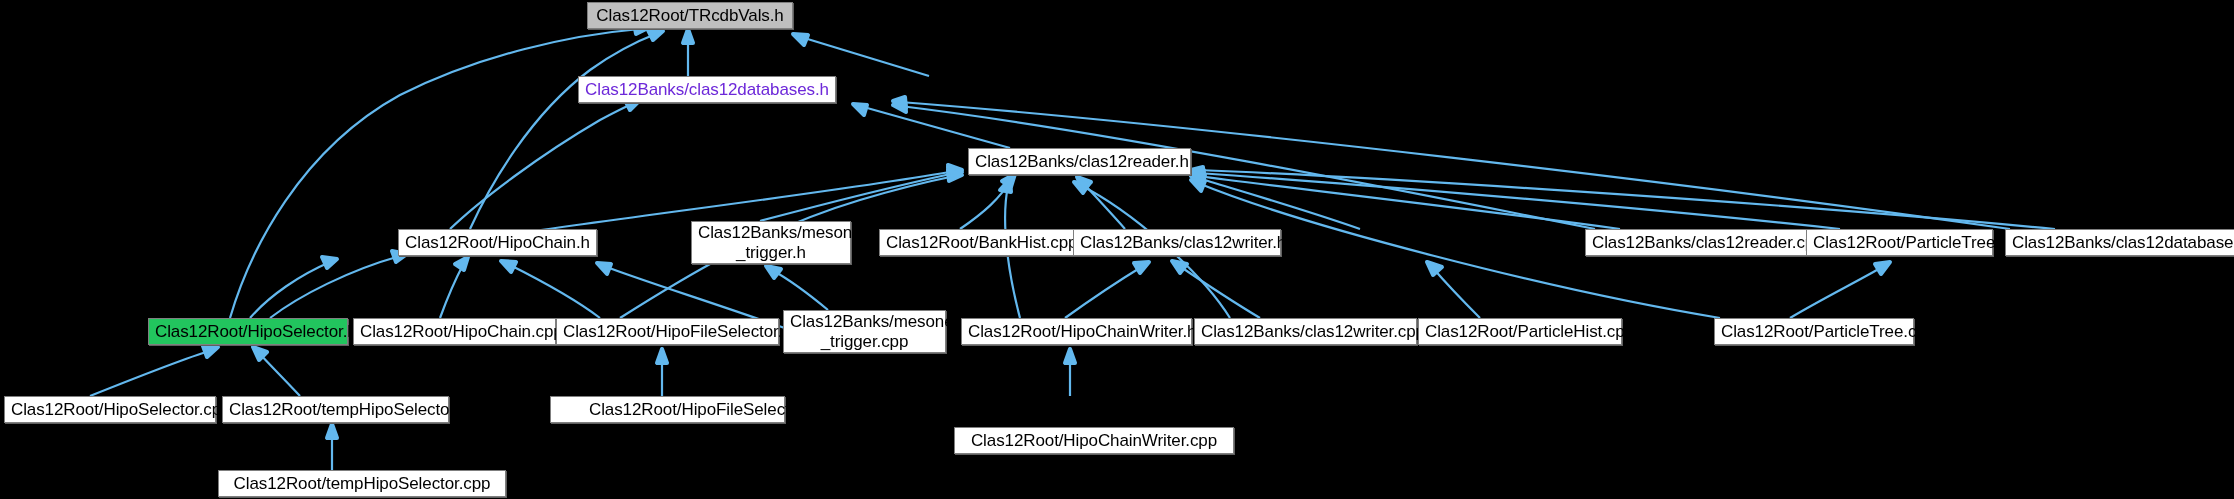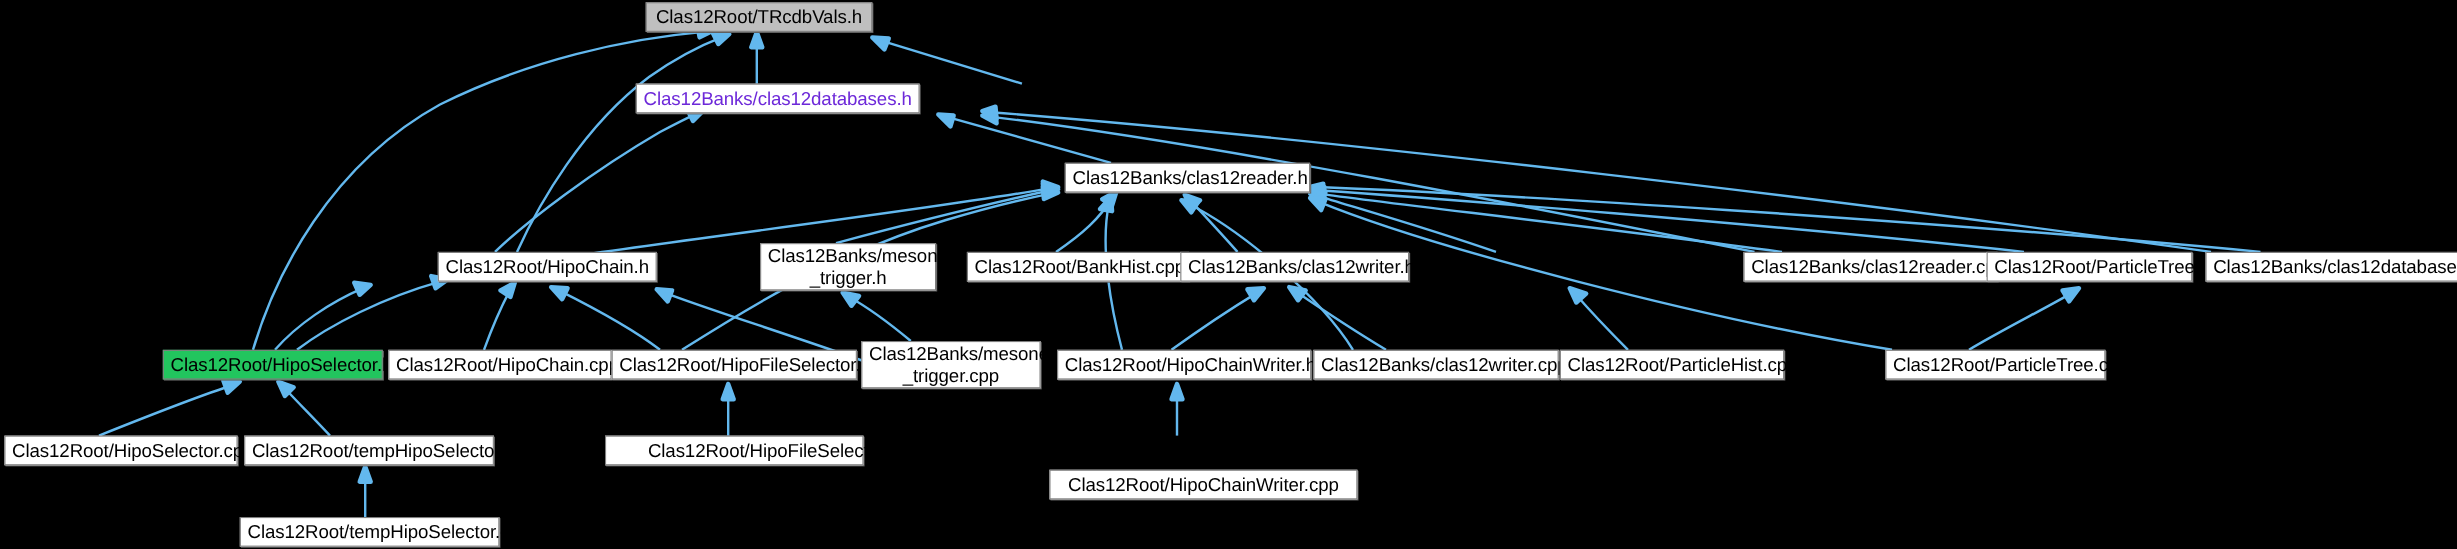--- a/index.html
+++ b/index.html
@@ -145,14 +145,14 @@
     <div class="node" style="left: 783px; top: 310px; width: 163px; height: 43px; background: rgb(255, 255, 255); border-color: rgb(127, 127, 127); color: rgb(0, 0, 0);"><span class="node-label">Clas12Banks/mesonex
 _trigger.cpp</span></div>
     <div class="node" style="left: 961px; top: 318px; width: 231px; height: 27px; background: rgb(255, 255, 255); border-color: rgb(127, 127, 127); color: rgb(0, 0, 0);"><span class="node-label">Clas12Root/HipoChainWriter.h</span></div>
     <div class="node" style="left: 1194px; top: 318px; width: 223px; height: 27px; background: rgb(255, 255, 255); border-color: rgb(127, 127, 127); color: rgb(0, 0, 0);"><span class="node-label">Clas12Banks/clas12writer.cpp</span></div>
     <div class="node" style="left: 1418px; top: 318px; width: 204px; height: 27px; background: rgb(255, 255, 255); border-color: rgb(127, 127, 127); color: rgb(0, 0, 0);"><span class="node-label">Clas12Root/ParticleHist.cpp</span></div>
     <div class="node" style="left: 1714px; top: 318px; width: 200px; height: 27px; background: rgb(255, 255, 255); border-color: rgb(127, 127, 127); color: rgb(0, 0, 0);"><span class="node-label">Clas12Root/ParticleTree.cpp</span></div>
     <div class="node" style="left: 4px; top: 396px; width: 212px; height: 27px; background: rgb(255, 255, 255); border-color: rgb(127, 127, 127); color: rgb(0, 0, 0);"><span class="node-label">Clas12Root/HipoSelector.cpp</span></div>
     <div class="node" style="left: 222px; top: 396px; width: 227px; height: 27px; background: rgb(255, 255, 255); border-color: rgb(127, 127, 127); color: rgb(0, 0, 0);"><span class="node-label">Clas12Root/tempHipoSelector.h</span></div>
     <div class="node" style="left: 550px; top: 396px; width: 235px; height: 27px; background: rgb(255, 255, 255); border-color: rgb(127, 127, 127); color: rgb(0, 0, 0); padding-left: 38px;"><span class="node-label">Clas12Root/HipoFileSelector.cpp</span></div>
     <div class="node" style="left: 954px; top: 396px; width: 280px; height: 27px; background: rgb(255, 255, 255); border-color: rgb(127, 127, 127); color: rgb(0, 0, 0); margin-top: 31px;"><span class="node-label">Clas12Root/HipoChainWriter.cpp</span></div>
-    <div class="node" style="left: 218px; top: 470px; width: 236px; height: 27px; background: rgb(255, 255, 255); border-color: rgb(127, 127, 127); color: rgb(0, 0, 0);"><span class="node-label">Clas12Root/tempHipoSelector.cpp</span></div>
+    <div class="node" style="left: 218px; top: 470px; width: 288px; height: 27px; background: rgb(255, 255, 255); border-color: rgb(127, 127, 127); color: rgb(0, 0, 0);"><span class="node-label">Clas12Root/tempHipoSelector.cpp</span></div>
   </div>
 
 </body></html>

